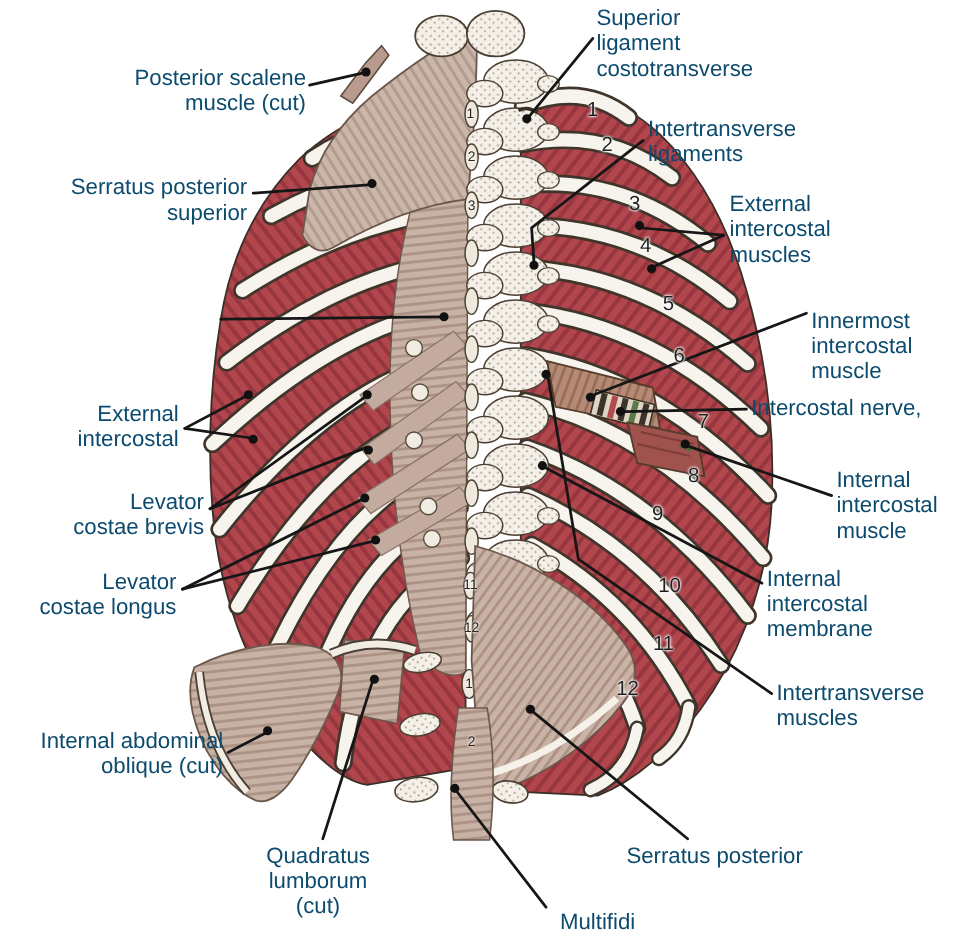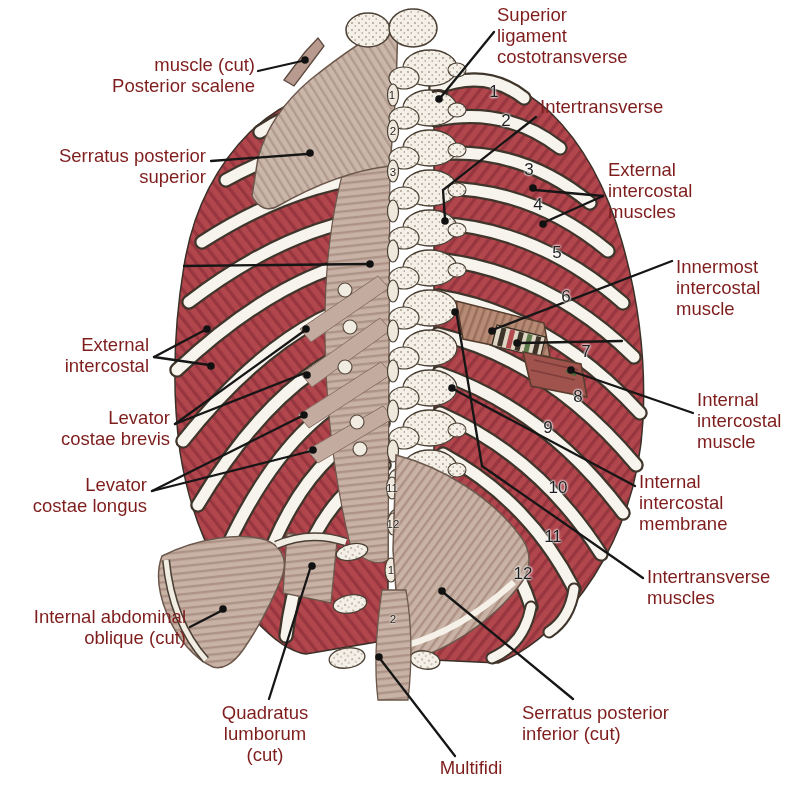--- a/index.html
+++ b/index.html
@@ -3,21 +3,21 @@
 <meta charset="utf-8">
 <style>
   html,body{margin:0;padding:0;background:#ffffff;}
   #stage{position:relative;width:800px;height:785px;background:#ffffff;overflow:hidden;
          font-family:"Liberation Sans", sans-serif;}
   #art,#leaders{position:absolute;left:0;top:0;}
   #art{z-index:1;}
   #leaders{z-index:3;pointer-events:none;}
   #numbers{position:absolute;left:0;top:0;width:100%;height:100%;z-index:4;}
   #labels{position:absolute;left:0;top:0;width:100%;height:100%;z-index:5;}
-  .lbl{position:absolute;font-size:18.5px;line-height:21px;color:#7f1d1d;white-space:nowrap;}
+  .lbl{position:absolute;font-size:18.5px;line-height:21px;color:#0c4a6e;white-space:nowrap;}
   .lbl.right{transform:translateX(-100%);text-align:right;}
   .lbl.center{transform:translateX(-50%);text-align:center;}
   .lbl.left{text-align:left;}
   .rib-num{position:absolute;font-size:17px;color:#1f1f1f;transform:translate(-50%,-50%);
            text-shadow:0 0 2px #fff,0 0 2px #fff,0 0 3px #fff;}
   .vert-num{position:absolute;font-size:11.5px;color:#2a241c;transform:translate(-50%,-50%);
            text-shadow:0 0 2px #fff,0 0 2px #fff;}
 </style>
 </head>
 <body>
@@ -328,22 +328,22 @@
       <span class="vert-num" style="left: 393px; top: 131px;">2</span>
       <span class="vert-num" style="left: 393px; top: 172px;">3</span>
       <span class="vert-num" style="left: 392px; top: 488px;">11</span>
       <span class="vert-num" style="left: 393px; top: 524px;">12</span>
       <span class="vert-num" style="left: 391px; top: 570px;">1</span>
       <span class="vert-num" style="left: 393px; top: 619px;">2</span>
     </div>
 
   <div id="labels">
       <div class="lbl right" style="left: 255px; top: 54px;">
+        <div>Posterior scalene</div>
         <div>muscle (cut)</div>
-        <div>Posterior scalene</div>
       </div>
       <div class="lbl right" style="left: 206px; top: 145px;">
         <div>Serratus posterior</div>
         <div>superior</div>
       </div>
       <div class="lbl right" style="left: 149px; top: 334px;">
         <div>External</div>
         <div>intercostal</div>
       </div>
       <div class="lbl right" style="left: 170px; top: 407px;">
@@ -356,46 +356,47 @@
       </div>
       <div class="lbl center" style="left: 265px; top: 702px;">
         <div>Quadratus</div>
         <div>lumborum</div>
         <div>(cut)</div>
       </div>
       <div class="lbl right" style="left: 186px; top: 606px;">
         <div>Internal abdominal</div>
         <div>oblique (cut)</div>
       </div>
-      <div class="lbl center" style="left: 471px; top: 757px;">
+      <div class="lbl center" style="left: 498px; top: 757px;">
         <div>Multifidi</div>
       </div>
       <div class="lbl left" style="left: 522px; top: 702px;">
         <div>Serratus posterior</div>
-        <div>inferior (cut)</div>
       </div>
       <div class="lbl left" style="left: 497px; top: 4px;">
         <div>Superior</div>
         <div>ligament</div>
         <div>costotransverse</div>
       </div>
       <div class="lbl left" style="left: 540px; top: 96px;">
         <div>Intertransverse</div>
+        <div>ligaments</div>
       </div>
       <div class="lbl left" style="left: 608px; top: 159px;">
         <div>External</div>
         <div>intercostal</div>
         <div>muscles</div>
       </div>
       <div class="lbl left" style="left: 676px; top: 256px;">
         <div>Innermost</div>
         <div>intercostal</div>
         <div>muscle</div>
       </div>
       <div class="lbl left" style="left: 626px; top: 329px;">
+        <div>Intercostal nerve,</div>
       </div>
       <div class="lbl left" style="left: 697px; top: 389px;">
         <div>Internal</div>
         <div>intercostal</div>
         <div>muscle</div>
       </div>
       <div class="lbl left" style="left: 639px; top: 471px;">
         <div>Internal</div>
         <div>intercostal</div>
         <div>membrane</div>

